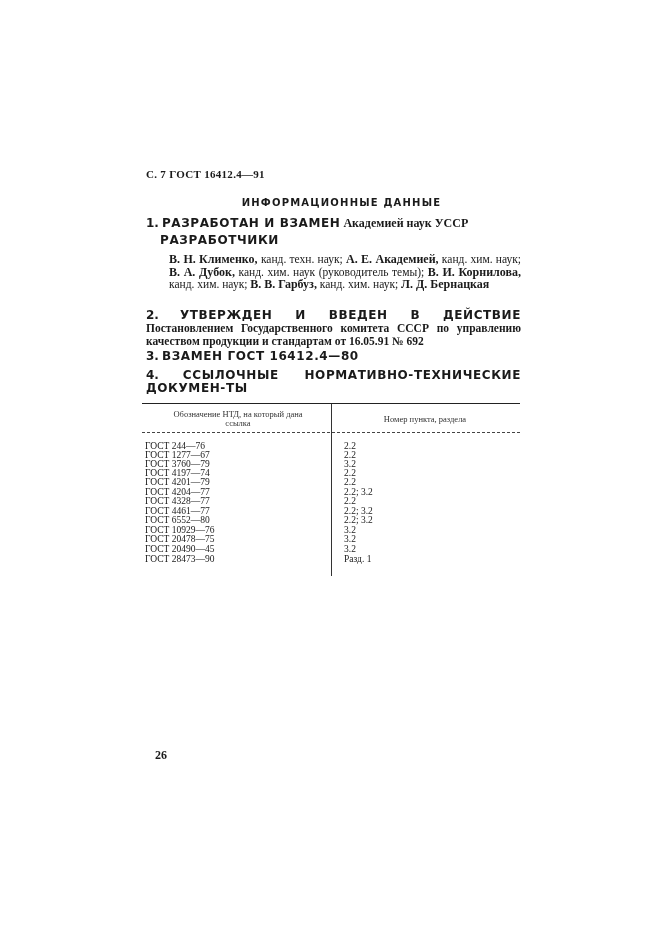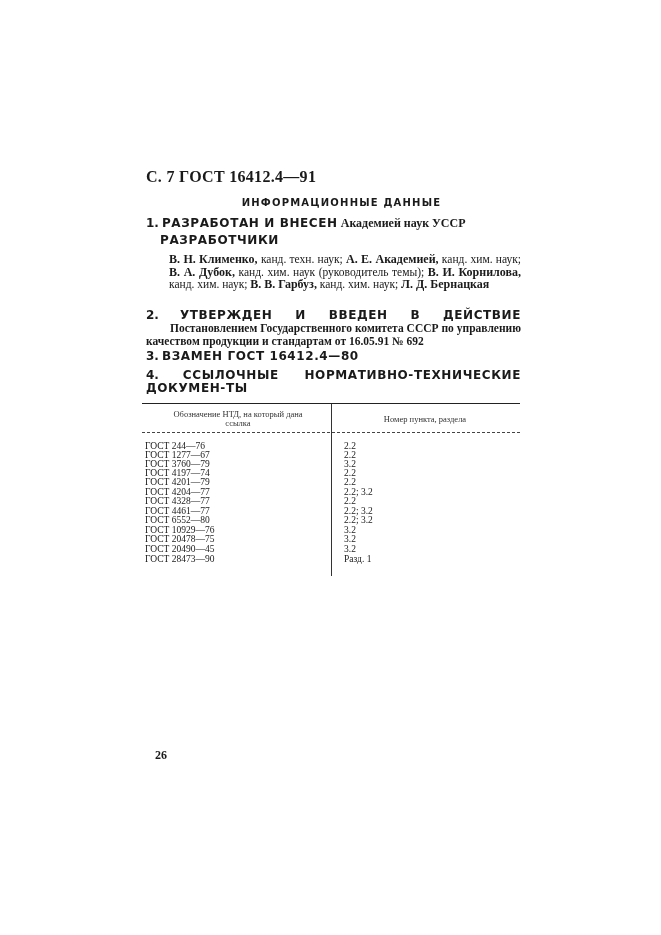--- a/index.html
+++ b/index.html
@@ -1,21 +1,21 @@
 <!DOCTYPE html>
 <html><head>
 <meta charset="utf-8">
 <style>
   html, body { margin: 0; padding: 0; }
   body {
     width: 661px; height: 935px; background: #ffffff; position: relative;
     font-family: "Liberation Serif", serif; color: #1a1a1a; overflow: hidden;
   }
   .page { position: absolute; left: 0; top: 0; width: 661px; height: 935px; }
-  .header { position: absolute; left: 146px; top: 168px; font-size: 16px; font-weight: bold; letter-spacing: 0.3px; }
+  .header { position: absolute; left: 146px; top: 168px; font-size: 11px; font-weight: bold; letter-spacing: 0.3px; }
   .title { position: absolute; left: 0; width: 661px; top: 197px; text-align: center; font-family: "DejaVu Sans", sans-serif; font-weight: bold; font-size: 10px; letter-spacing: 1.2px; padding-left: 22px; box-sizing: border-box; }
   .item { position: absolute; left: 146px; width: 375px; font-size: 12px; line-height: 13px; }
   .caps { font-family: "DejaVu Sans", sans-serif; font-weight: bold; font-size: 12px; letter-spacing: 0.6px; }
   .b { font-weight: bold; }
   .num { font-family: "DejaVu Sans", sans-serif; font-weight: bold; }
   .just { text-align: justify; text-align-last: left; }
   .authors { position: absolute; left: 169px; width: 352px; top: 253px; font-size: 11.5px; line-height: 12.6px; text-align: justify; }
   .authors .b { font-weight: bold; font-size: 12px; }
   .tbl-top { position: absolute; left: 142px; top: 403px; width: 378px; height: 0; border-top: 1.5px solid #222; }
   .tbl-mid { position: absolute; left: 142px; top: 432px; width: 378px; height: 0; border-top: 1.5px dashed #444; }
@@ -26,21 +26,21 @@
 </style>
 </head>
 <body>
 
 <div class="page">
   <div class="header">С. 7 ГОСТ 16412.4—91</div>
   <div class="title">ИНФОРМАЦИОННЫЕ ДАННЫЕ</div>
 
   <div class="item" style="top:217px;">
     <span class="num">1.</span>
-    <span class="caps">РАЗРАБОТАН И ВНЕСЕН</span>
+    <span class="caps">РАЗРАБОТАН И ВЗАМЕН</span>
     <span class="b">Академией наук УССР</span>
   </div>
 
   <div class="item" style="top:234px; left:160px;">
     <span class="caps">РАЗРАБОТЧИКИ</span>
   </div>
 
   <div class="authors">
     <span class="b">В. Н. Клименко,</span>
     <span>канд. техн. наук;</span>
@@ -51,21 +51,21 @@
     <span class="b">В. И. Корнилова,</span>
     <span>канд. хим. наук;</span>
     <span class="b">В. В. Гарбуз,</span>
     <span>канд. хим. наук;</span>
     <span class="b">Л. Д. Бернацкая</span>
   </div>
 
   <div class="item just" style="top:309px;">
     <span class="num">2.</span>
     <span class="caps">УТВЕРЖДЕН И ВВЕДЕН В ДЕЙСТВИЕ</span>
-    <span class="b" style="font-size:11.5px;margin-left:24px;">Постановлением Государственного комитета СССР по управлению качеством продукции и стандартам от 16.05.91 № 692</span>
+    <span class="b" style="font-size:11.5px;">Постановлением Государственного комитета СССР по управлению качеством продукции и стандартам от 16.05.91 № 692</span>
   </div>
 
   <div class="item" style="top:350px;">
     <span class="num">3.</span>
     <span class="caps">ВЗАМЕН ГОСТ 16412.4—80</span>
   </div>
 
   <div class="item just" style="top:369px;">
     <span class="num">4.</span>
     <span class="caps">ССЫЛОЧНЫЕ НОРМАТИВНО-ТЕХНИЧЕСКИЕ ДОКУМЕН-ТЫ</span>

